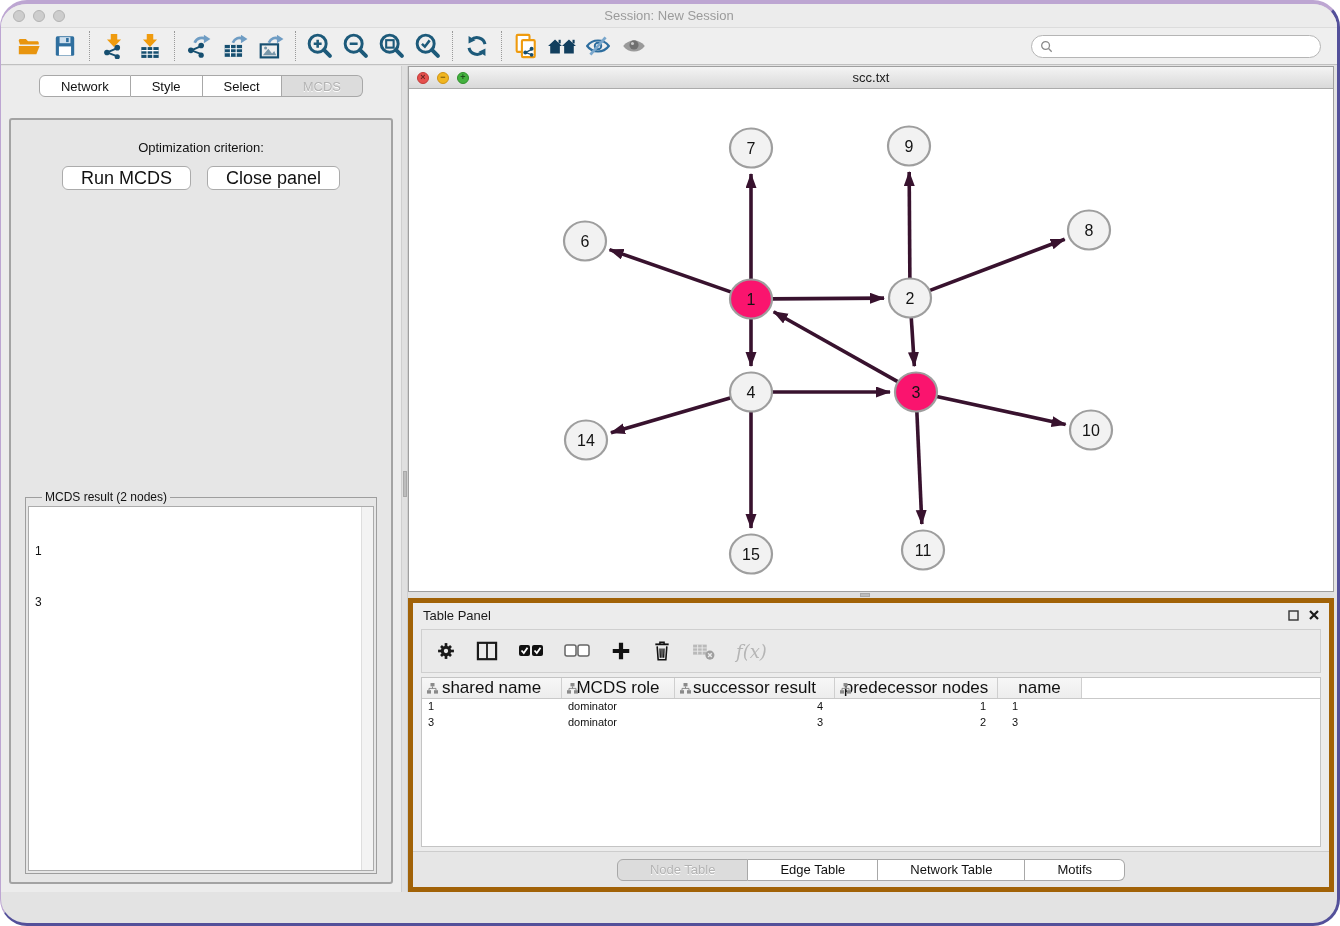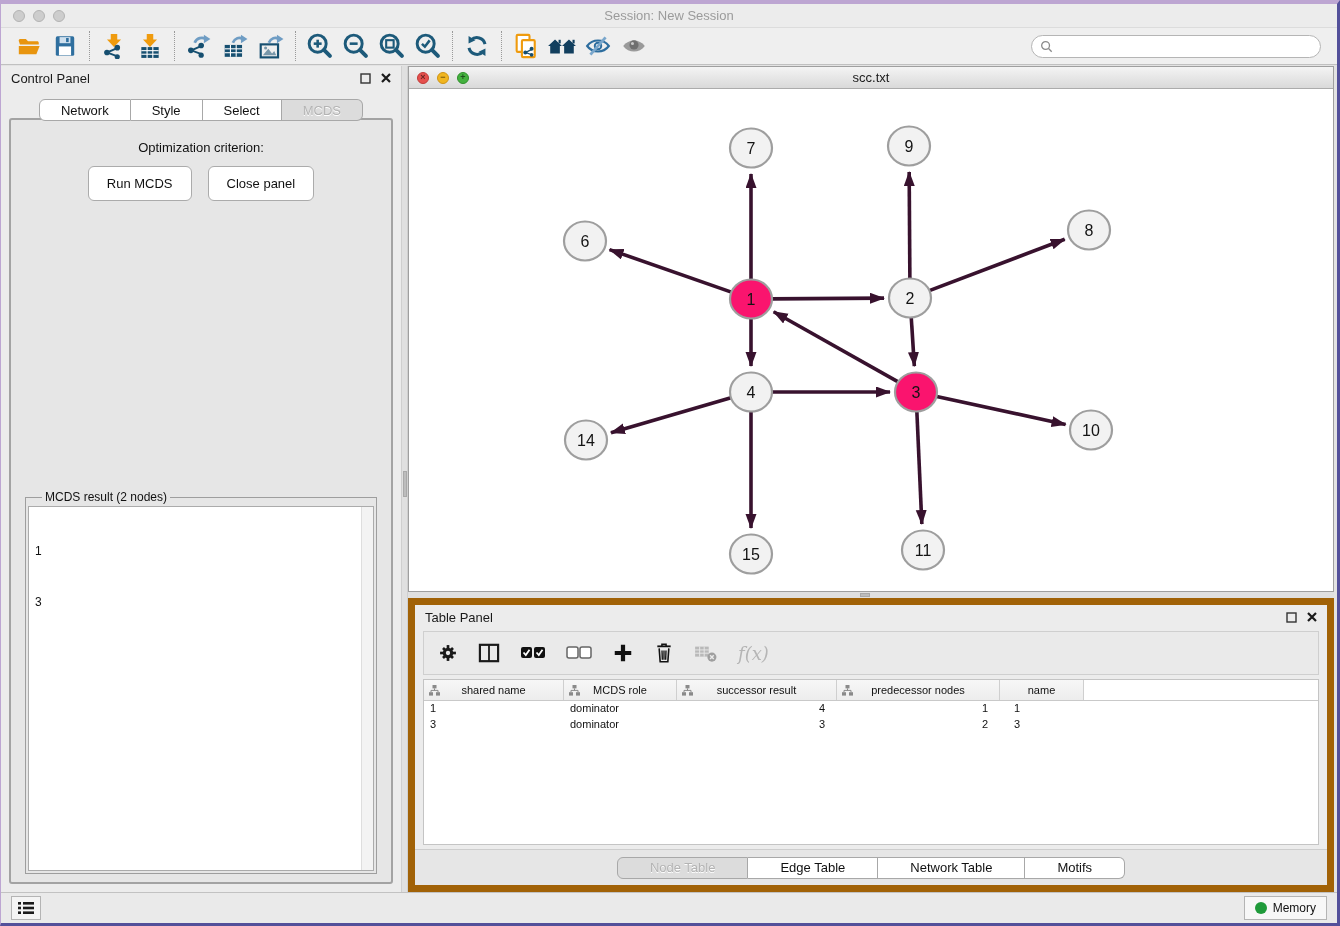--- a/index.html
+++ b/index.html
@@ -1,19 +1,19 @@
 <!DOCTYPE html>
 <html><head>
 <meta charset="utf-8">
 <style>
   * { margin:0; padding:0; box-sizing:border-box; }
   html,body { width:1340px; height:926px; font-family:"Liberation Sans", sans-serif; }
   .app { position:relative; width:1340px; height:926px; background:#e3e3e3; overflow:hidden;
          border-top:4px solid #bda6d2; border-left:1px solid #bda6d2;
-         border-right:3px solid #53509a; border-bottom:3px solid #53509a; }
+         border-right:3px solid #53509a; border-bottom:3px solid #53509a;border-radius:27px; }
 
   
   .titlebar { height:24px; background:#ececec; display:flex; align-items:center; position:relative; border-bottom:1px solid #dcdcdc; }
   .tl-dot { width:12px; height:12px; border-radius:50%; background:#cdcdcd; border:1px solid #b3b3b3; margin-left:8px; }
   .tl-dot:first-child { margin-left:12px; }
   .app-title { position:absolute; left:0; right:0; text-align:center; color:#9b9b9b; font-size:13px; }
 
   
   .toolbar { height:37px; background:#efefef; border-bottom:1px solid #c0c0c0; display:flex; align-items:center; padding:0 10px; }
   .tb-btn { width:36px; height:32px; display:flex; align-items:center; justify-content:center; cursor:default; }
@@ -37,21 +37,21 @@
   .seg .tab:first-child { border-left:1px solid #a8a8a8; border-radius:6px 0 0 6px; }
   .seg .tab:last-child { border-radius:0 6px 6px 0; }
   .seg .tab.disabled { background:#dcdcdc; color:#b3b3b3; text-shadow:0 1px 0 #fff; }
 
   .cp-tabs { display:flex; justify-content:center; margin-top:9px; position:relative; z-index:2; }
   .cp-pane { position:absolute; left:8px; right:8px; top:52px; bottom:8px; background:#e6e6e6; border:2px solid #a3a3a3; border-radius:3px; }
   .opt-label { text-align:center; margin-top:20px; font-size:13px; color:#111; }
   .combo { width:308px; height:23px; margin:9px auto 0 auto; background:#fff; border:1px solid #ababab; border-radius:5px; display:flex; align-items:center; padding:0 8px 0 12px; font-size:13px; }
   .combo .stepper { margin-left:auto; display:flex; flex-direction:column; line-height:6px; font-size:9px; color:#222; }
   .btn-row { display:flex; justify-content:center; gap:16px; margin-top:11px; }
-  .push-btn { height:35px; padding:0 18px; background:#fff; border:1px solid #ababab; border-radius:6px; font-size:13px; color:#111; display:flex; align-items:center; }
+  .push-btn { height:24px; padding:0 18px; background:#fff; border:1px solid #ababab; border-radius:6px; font-size:18px; color:#111; display:flex; align-items:center; }
 
   .result-group { position:absolute; left:6px; right:6px; top:370px; bottom:8px; border:1px solid #9e9e9e; margin:0 8px; padding:0; }
   .result-group legend { font-size:12px; color:#111; padding:0 3px; margin-left:16px; }
   .result-box { position:absolute; left:2px; right:2px; top:2px; bottom:2px; background:#fff; border:1px solid #ababab; overflow:hidden; }
   .result-text { font-size:12px; line-height:17px; padding:2px 6px; color:#111; white-space:pre; }
   .result-scroll { position:absolute; right:0; top:0; bottom:0; width:12px; background:#f3f3f3; border-left:1px solid #dedede; }
 
   
   .net-window { position:absolute; left:407px; top:62px; width:926px; height:526px; background:#fff; border:1px solid #9f9f9f; }
   .net-titlebar { height:22px; background:linear-gradient(#f4f4f4,#d9d9d9); border-bottom:1px solid #ababab; display:flex; align-items:center; position:relative; }
@@ -59,25 +59,25 @@
   .nt-red { background:#e5504d; border:1px solid #c23a38; }
   .nt-yellow { background:#f0b51f; border:1px solid #cf9415; }
   .nt-green { background:#44b13e; border:1px solid #2f8f2c; }
   .net-title { position:absolute; left:0; right:0; text-align:center; font-size:13px; color:#1a1a1a; }
   .net-canvas { position:absolute; left:0; right:0; top:22px; bottom:0; background:#fff; }
 
   .h-split { position:absolute; left:407px; top:588px; width:926px; height:6px; background:#e0e0e0; }
   .h-split .handle { position:absolute; left:452px; top:1px; width:10px; height:4px; background:#bdbdbd; border:1px solid #a9a9a9; }
 
   
-  .table-panel { position:absolute; left:407px; top:594px; width:926px; height:294px; background:#ececec; border:7px solid #a16207; }
+  .table-panel { position:absolute; left:407px; top:594px; width:926px; height:294px; background:#ececec; border:5px solid #a16207; }
   .tp-toolbar { position:absolute; left:8px; right:8px; top:26px; height:44px; background:#eaeaea; border:1px solid #cfcfcf; display:flex; align-items:center; padding-left:14px; gap:20px; }
   .tp-table { position:absolute; left:8px; right:8px; top:74px; bottom:40px; background:#fff; border:1px solid #c4c4c4; overflow:hidden; }
   .tbl-head { display:flex; height:21px; border-bottom:1px solid #c9c9c9; }
-  .th { position:relative; background:linear-gradient(#f7f7f7,#ededed); border-right:1px solid #cfcfcf; font-size:11px; color:#111; display:flex; align-items:center; justify-content:center; }
+  .th { position:relative; background:linear-gradient(#f7f7f7,#ededed); border-right:1px solid #cfcfcf; font-size:17px; color:#111; display:flex; align-items:center; justify-content:center; }
   .th .colicon { position:absolute; left:5px; top:5px; }
   .tbl-row { display:flex; height:16px; font-size:11px; color:#111; }
   .td { padding:1px 6px 0 6px; overflow:hidden; white-space:nowrap; }
   .c-right { text-align:right; padding-right:12px; }
   .w0{width:140px;} .w1{width:113px;} .w2{width:160px;} .w3{width:163px;} .w4{width:84px;}
 
   .tp-tabs { position:absolute; left:0; right:0; bottom:0; height:36px; border-top:1px solid #cdcdcd; background:#e6e6e6; display:flex; align-items:center; justify-content:center; }
   .tp-tabs .seg .tab { padding:0 32px; }
 
   
@@ -258,31 +258,20 @@
     <div class="searchbox">
       <svg width="13" height="13" viewBox="0 0 14 14">
         <circle cx="6" cy="6" r="4.2" stroke="#8a8a8a" stroke-width="1.4" fill="none"></circle>
         <line x1="9.2" y1="9.2" x2="12.6" y2="12.6" stroke="#8a8a8a" stroke-width="1.4"></line>
       </svg>
       <input type="text" placeholder="" style="">
     </div>
   </div>
 
   <div class="control-panel">
-    <div class="panel-header">
-      <span class="panel-title">Control Panel</span>
-      <span class="ph-icons">
-        <svg width="11" height="11" viewBox="0 0 11 11">
-            <rect x="1" y="1" width="9" height="9" fill="none" stroke="#333" stroke-width="1.4"></rect>
-          </svg>
-        <svg width="10" height="10" viewBox="0 0 10 10">
-            <path d="M1,1 L9,9 M9,1 L1,9" stroke="#1a1a1a" stroke-width="2.2"></path>
-          </svg>
-      </span>
-    </div>
     <div class="cp-tabs seg">
       <div class="tab">Network</div>
       <div class="tab">Style</div>
       <div class="tab">Select</div>
       <div class="tab disabled">MCDS</div>
     </div>
     <div class="cp-pane">
       <div class="opt-label">Optimization criterion:</div>
       <div class="btn-row">
         <div class="push-btn">Run MCDS</div>
@@ -521,32 +510,14 @@
     <div class="tp-tabs">
       <div class="seg">
         <div class="tab disabled">Node Table</div>
         <div class="tab">Edge Table</div>
         <div class="tab">Network Table</div>
         <div class="tab">Motifs</div>
       </div>
     </div>
   </div>
 
-  <div class="statusbar">
-    <div class="sb-btn">
-      <svg width="16" height="14" viewBox="0 0 16 14">
-        <g fill="#1a1a1a">
-          <rect x="0" y="1" width="3" height="2.6"></rect>
-            <rect x="5" y="1" width="11" height="2.6"></rect>
-          <rect x="0" y="5.7" width="3" height="2.6"></rect>
-            <rect x="5" y="5.7" width="11" height="2.6"></rect>
-          <rect x="0" y="10.4" width="3" height="2.6"></rect>
-            <rect x="5" y="10.4" width="11" height="2.6"></rect>
-        </g>
-      </svg>
-    </div>
-    <div class="mem-btn">
-      <span class="mem-dot"></span>
-      <span>Memory</span>
-    </div>
-  </div>
 
 </div>
 
 </body></html>

